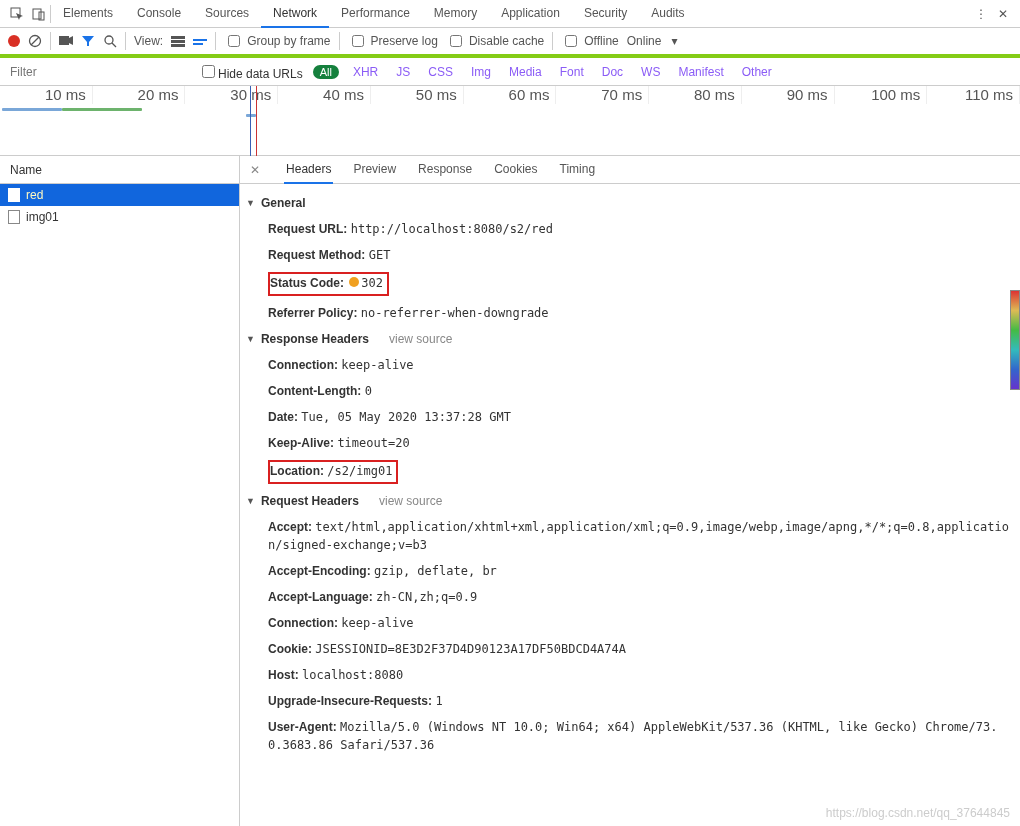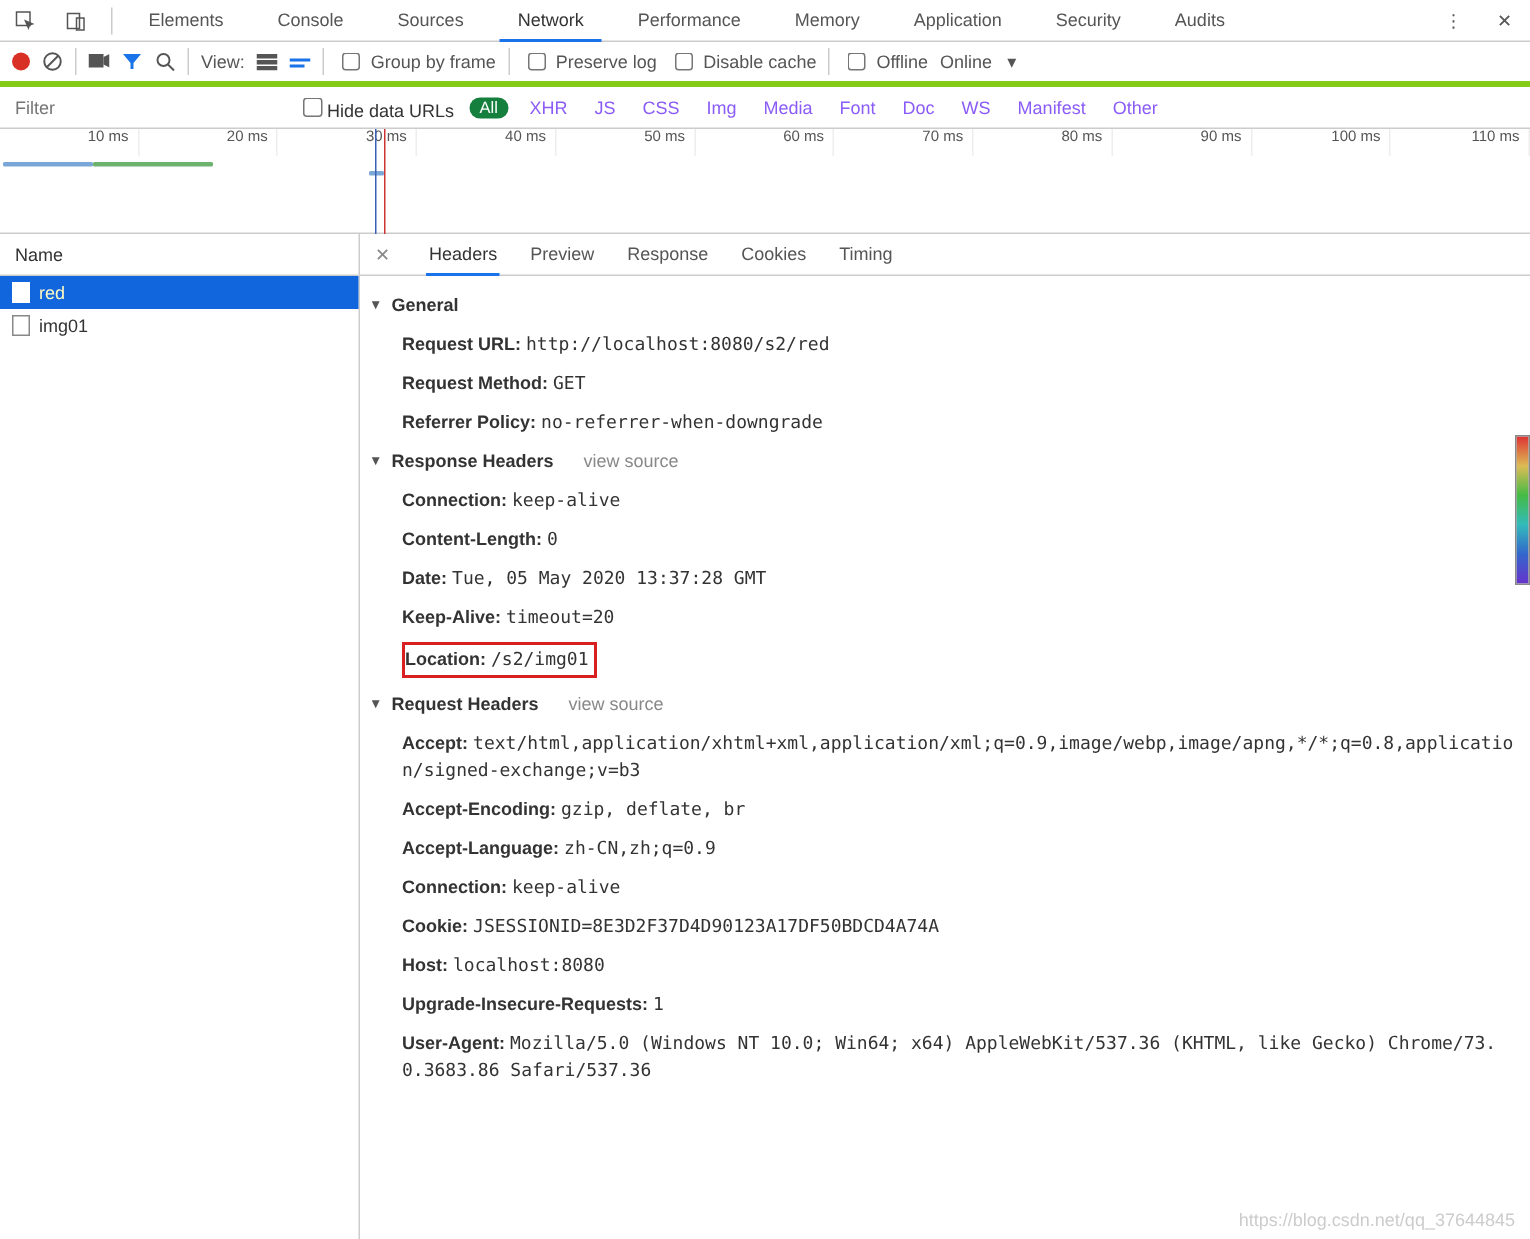--- a/index.html
+++ b/index.html
@@ -13,21 +13,21 @@
     height: 826px;
     overflow: hidden;
     position: relative;
   }
   .top-tabs {
     display: flex;
     align-items: center;
     height: 28px;
     border-bottom: 1px solid #ccc;
     padding: 0 6px;
-    gap: 12px;
+    gap: 0;
   }
   .top-tabs .tab {
     padding: 0 12px;
     height: 28px;
     line-height: 26px;
     color: #555;
     cursor: default;
   }
   .top-tabs .tab.active {
     color: #333;
@@ -67,21 +67,21 @@
   }
   .pill {
     background:#15803d; color:#fff; border-radius:8px; padding:1px 7px; font-size:11px;
   }
   .ftab { color:#8b5cf6; padding:0 4px; }
   .timeline {
     height: 70px; border-bottom:1px solid #ccc; position:relative;
   }
   .timeline .ticks { display:flex; height:18px; }
   .timeline .tick {
-    flex:1; text-align:right; padding-right:6px; font-size:10px; color:#555;
+    flex:1; text-align:right; padding-right:6px; font-size:15px; color:#555;
     border-right:1px solid #eee;
   }
   .timeline .bars { position:absolute; top:22px; left:0; right:0; }
   .tlbar { position:absolute; height:3px; border-radius:1px; }
   .main {
     display:flex; height:calc(826px - 28px - 30px - 28px - 70px);
   }
   .namecol {
     width:240px; border-right:1px solid #ccc; display:flex; flex-direction:column;
   }
@@ -282,20 +282,23 @@
     </div>
 
     <div class="content">
 
       <div class="sect-title">
         <span class="arrow">▼</span>
         <span>General</span>
       </div>
       <div class="kv"><span class="k">Request URL:</span> <span class="v">http://localhost:8080/s2/red</span></div>
       <div class="kv"><span class="k">Request Method:</span> <span class="v">GET</span></div>
+      <div class="kv">
+        <span class="redbox"><span class="k">Status Code:</span> <span class="status-dot"></span><span class="v">302</span></span>
+      </div>
       <div class="kv"><span class="k">Referrer Policy:</span> <span class="v">no-referrer-when-downgrade</span></div>
 
       <div class="sect-title">
         <span class="arrow">▼</span>
         <span>Response Headers</span>
         <span class="vs">view source</span>
       </div>
       <div class="kv"><span class="k">Connection:</span> <span class="v">keep-alive</span></div>
       <div class="kv"><span class="k">Content-Length:</span> <span class="v">0</span></div>
       <div class="kv"><span class="k">Date:</span> <span class="v">Tue, 05 May 2020 13:37:28 GMT</span></div>

